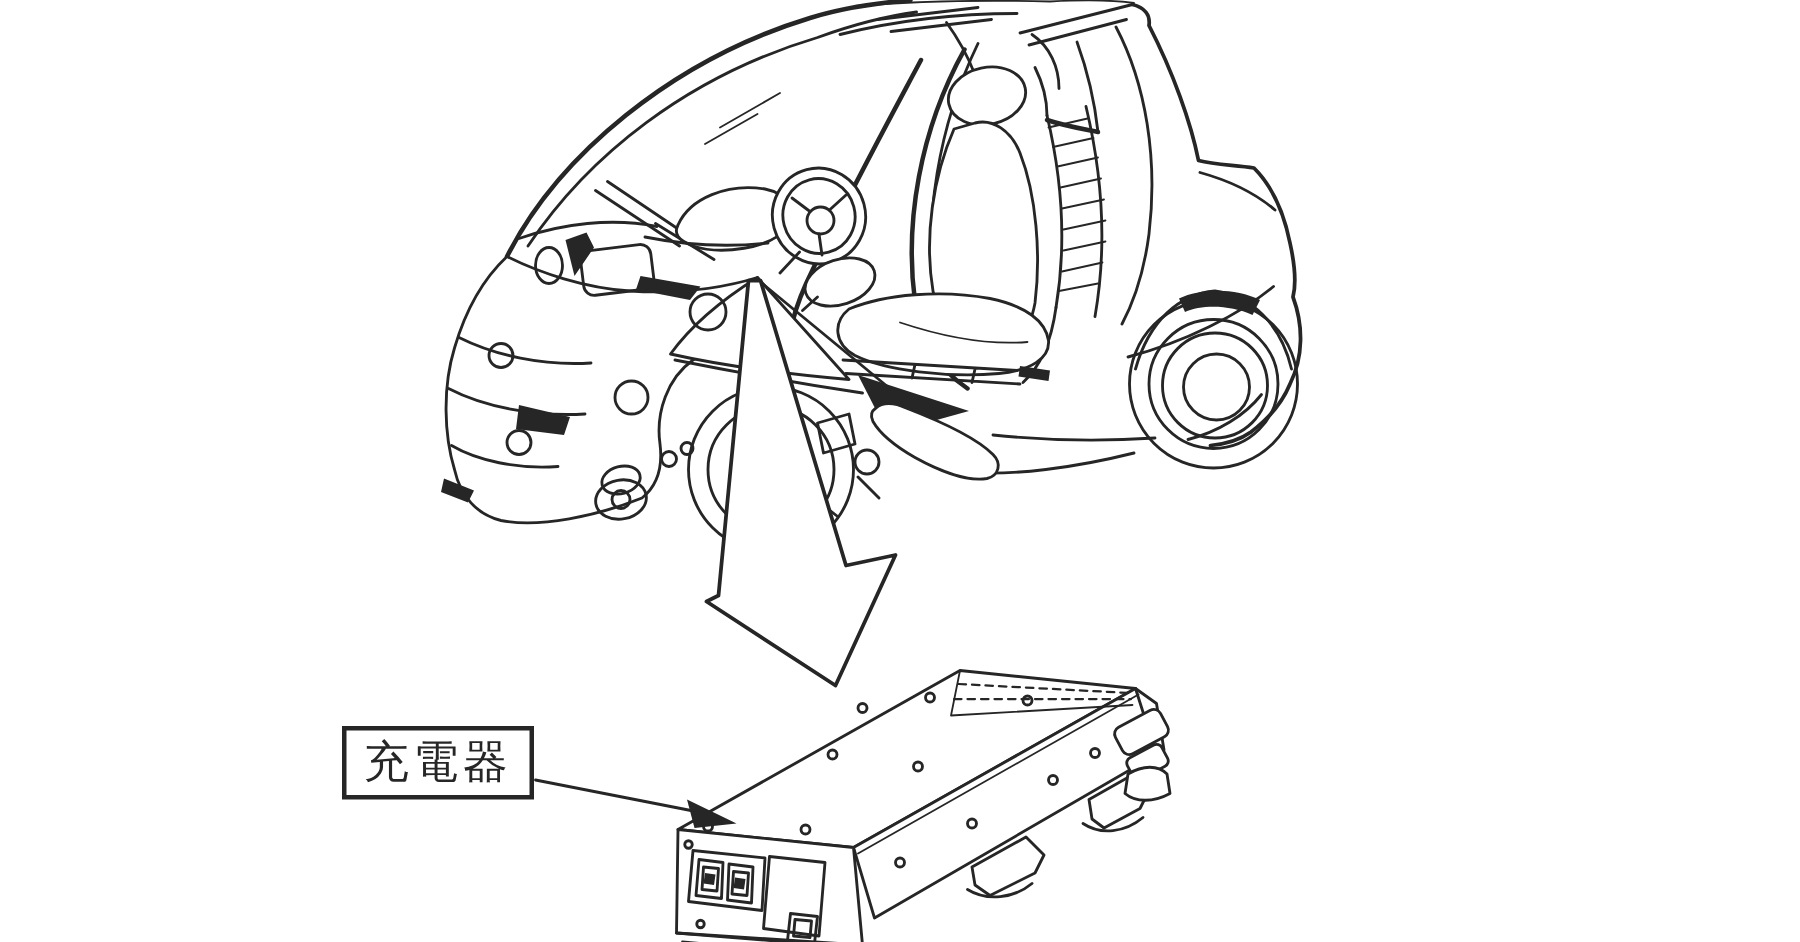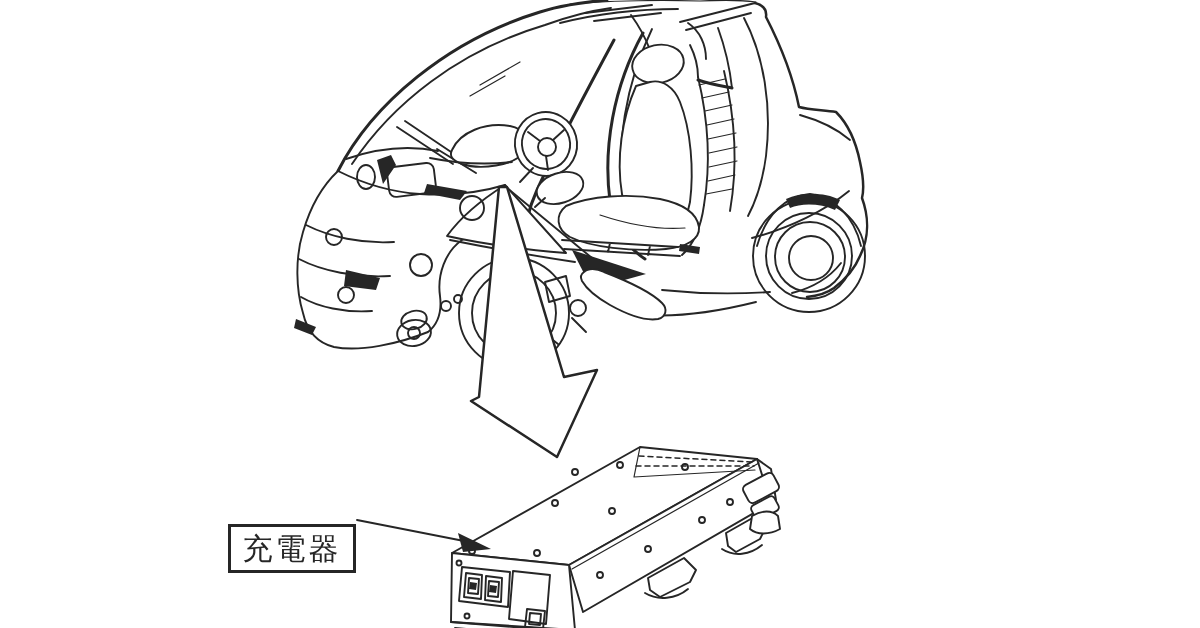--- a/index.html
+++ b/index.html
@@ -14,21 +14,21 @@
     fill:none; stroke:var(--ink); stroke-width:1.9;
     stroke-linecap:round; stroke-linejoin:round;
   }
   svg .wh { fill:var(--bg); }
   svg .fl { fill:var(--ink); stroke:none; }
   svg .w3 { stroke-width:3; }
   svg .w25 { stroke-width:2.5; }
   svg .thin { stroke-width:1.2; }
   svg .dash { stroke-width:1.5; stroke-dasharray:5 4; }
   .callout {
-    position:absolute; left:228px; top:524px; width:128px; height:49px;
+    position:absolute; left:228px; top:484px; width:128px; height:49px;
     background:var(--bg); border:3px solid var(--ink);
     display:flex; align-items:center; justify-content:center;
   }
   .callout span {
     font-family:"DejaVu Serif","Liberation Serif",serif;
     font-size:30px; color:var(--ink); letter-spacing:3px; line-height:1;
   }
 </style>
 </head>
 <body>

